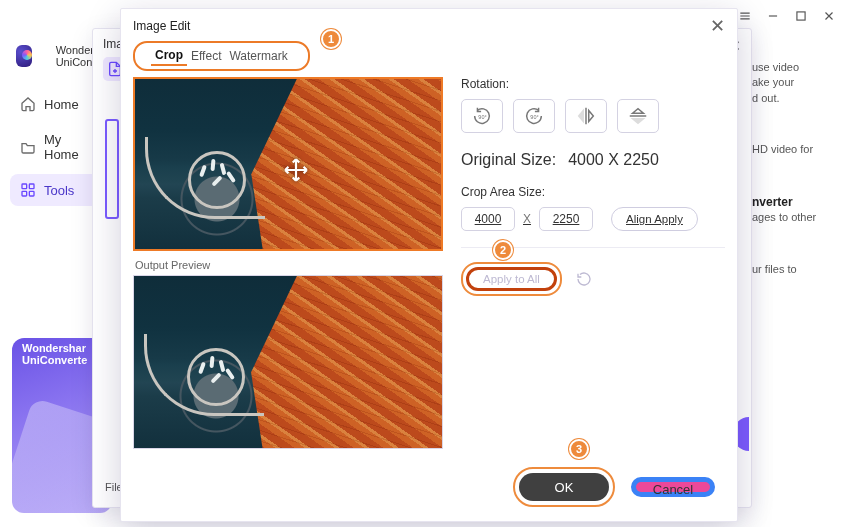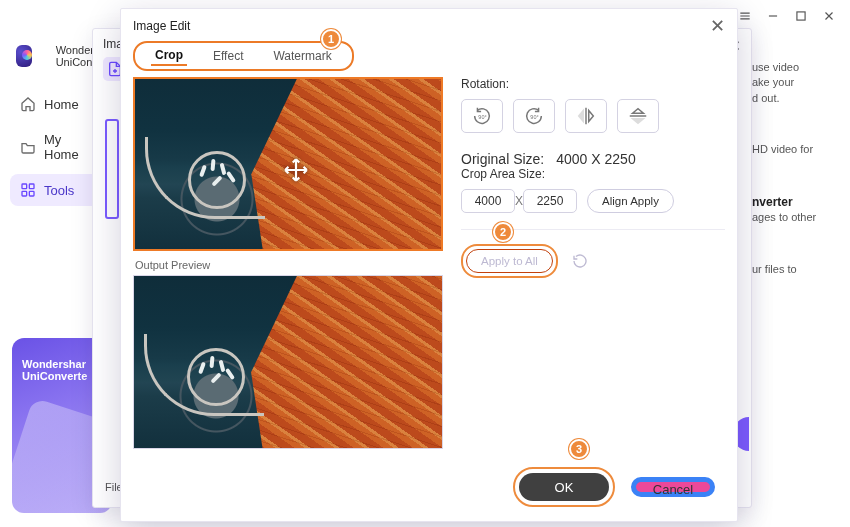--- a/index.html
+++ b/index.html
@@ -39,21 +39,21 @@
 
   .bg-right {
     position: absolute; right: 16px; top: 60px; width: 82px; display:flex; flex-direction:column; gap: 36px;
     font-size: 11px; color:#555; line-height:1.4;
   }
   .bg-right .card-title { font-size: 12px; color:#222; font-weight:600; }
 
   .promo {
     position:absolute; left:12px; bottom:14px; width:100px; height:175px;
     border-radius:12px; background: linear-gradient(160deg,#6a52e6 0%, #8a74f0 40%, #b6a7f7 100%);
-    color:#fff; padding:20px 10px; font-size:11px; overflow:hidden;
+    color:#fff; padding:4px 10px; font-size:11px; overflow:hidden;
   }
   .promo::after{
     content:""; position:absolute; right:-20px; bottom:-20px; width:120px; height:120px;
     background: linear-gradient(135deg, rgba(255,255,255,.35), rgba(255,255,255,0));
     transform: rotate(18deg); border-radius:14px;
   }
 
   
   .mid-window {
     position:absolute; left:92px; top:28px; width:660px; height:480px;
@@ -96,21 +96,21 @@
   }
   .modal-header {
     display:flex; align-items:center; justify-content:space-between;
     padding:8px 12px 2px 12px;
   }
   .modal-title { font-size:12px; color:#222; }
   .close-x { color:#666; font-size:18px; cursor:pointer; line-height:1; }
 
   .tabs-wrap { position:relative; padding: 4px 12px 6px 12px; }
   .tabs {
-    display:inline-flex; gap:22px; border:2px solid #ec7a27; border-radius:14px;
+    display:inline-flex; gap:0; border:2px solid #ec7a27; border-radius:14px;
     padding:3px 16px 3px 16px; align-items:center;
   }
   .tab { font-size:12px; color:#555; padding:2px 4px; cursor:pointer; }
   .tab.active { color:#111; font-weight:600; border-bottom:2px solid #ec7a27; }
 
   .badge {
     position:absolute; width:20px; height:20px; border-radius:50%;
     background:#ee8a3b; color:#fff; font-size:11px; font-weight:700;
     display:flex; align-items:center; justify-content:center;
     box-shadow: inset 0 0 0 2px #fff, 0 0 0 1px #ee8a3b;
@@ -179,39 +179,39 @@
   .pane-label { font-size:11px; color:#666; margin:8px 0 4px 2px; }
 
   .right-col { flex:1; font-size:12px; color:#333; }
   .section-label { font-size:12px; color:#333; margin-bottom:8px; }
   .rot-row { display:flex; gap:10px; margin-bottom:18px; }
   .rot-btn {
     width:42px; height:34px; border:1px solid #d4d2e2; border-radius:5px;
     display:flex; align-items:center; justify-content:center; color:#777; background:#fff;
     cursor:pointer;
   }
-  .kv { display:flex; align-items:flex-start; gap:12px; font-size:14px; color:#333;}
+  .kv { display:flex; align-items:flex-start; gap:12px; margin-bottom:16px; font-size:16px; color:#333;}
   .kv .val { color:#333; }
-  .crop-row { display:flex; align-items:center; margin-top:6px; }
+  .crop-row { display:flex; align-items:center; gap:8px; margin-top:6px;text-decoration:underline; }
   .num-input {
     width:54px; height:24px; border:1px solid #d4d2e2; border-radius:5px;
     font-size:12px; text-align:center; color:#333; background:#fff;
   }
   .xsep { color:#777; font-size:12px; }
   .btn-outline {
     height:24px; padding:0 14px; border:1px solid #cfcde0; border-radius:12px;
     background:#fff; font-size:11.5px; color:#333; cursor:pointer;
   }
   .divider { height:1px; background:#ecebf3; margin:16px 0 14px 0; }
   .apply-row { position:relative; display:flex; align-items:center; gap:14px; }
   .apply-ring {
     display:inline-flex; border:2px solid #ee8b3c; border-radius:16px; padding:3px;
   }
   .apply-btn {
-    height:24px; padding:0 14px; border:1px solid #c2410c; border-radius:12px;
+    height:24px; padding:0 14px; border:3px solid #c2410c; border-radius:12px;
     background:#fff; font-size:11.5px; color:#bdb9d2; cursor:not-allowed;
   }
   .reset-icon { color:#bdb9d2; }
 
   .modal-footer {
     display:flex; justify-content:flex-end; align-items:center;
     gap:16px; padding:10px 22px 14px 12px;
     position: relative;
   }
   .ok-ring {

